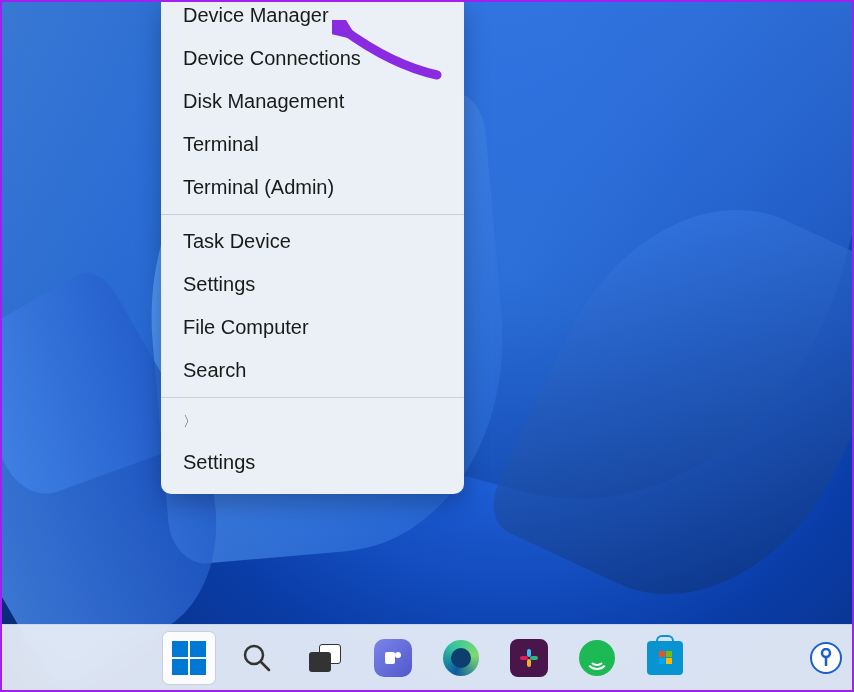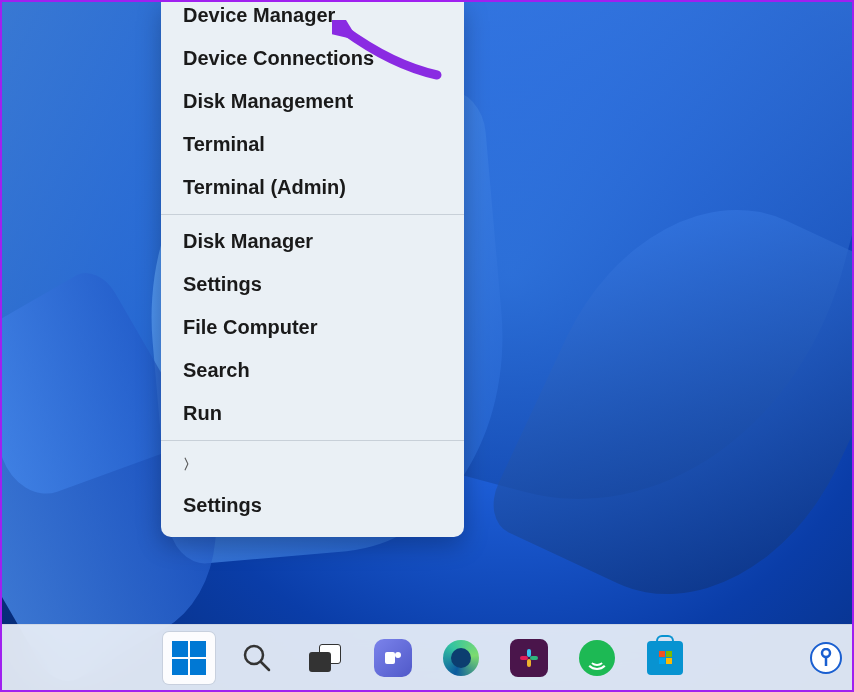--- a/index.html
+++ b/index.html
@@ -45,21 +45,21 @@
       overflow: hidden;
     }
     .menu-item {
       padding: 10px 22px;
       font-size: 20px;
       color: #1a1a1a;
       cursor: pointer;
       display: flex;
       align-items: center;
       justify-content: space-between;
-      font-weight: 700;
+      font-weight: 400;
     }
     .menu-item:first-child {
       padding-top: 2px;
     }
     .menu-divider {
       height: 1px;
       background: #c8d0d8;
       margin: 5px 0;
     }
     .chevron {
@@ -211,33 +211,30 @@
     </div>
   <div class="menu-item">
       <span>Terminal</span>
     </div>
   <div class="menu-item">
       <span>Terminal (Admin)</span>
     </div>
   <div class="menu-divider"></div>
 
   <div class="menu-item">
-      <span>Disk Manager</span>
+      <span>Task Device</span>
     </div>
   <div class="menu-item">
       <span>Settings</span>
     </div>
   <div class="menu-item">
       <span>File Computer</span>
     </div>
   <div class="menu-item">
       <span>Search</span>
-    </div>
-  <div class="menu-item">
-      <span>Run</span>
     </div>
   <div class="menu-divider"></div>
 
   <div class="menu-item">
     <span class="chevron">〉</span>
   </div>
   <div class="menu-item">
       <span>Settings</span>
     </div>
 </div>

